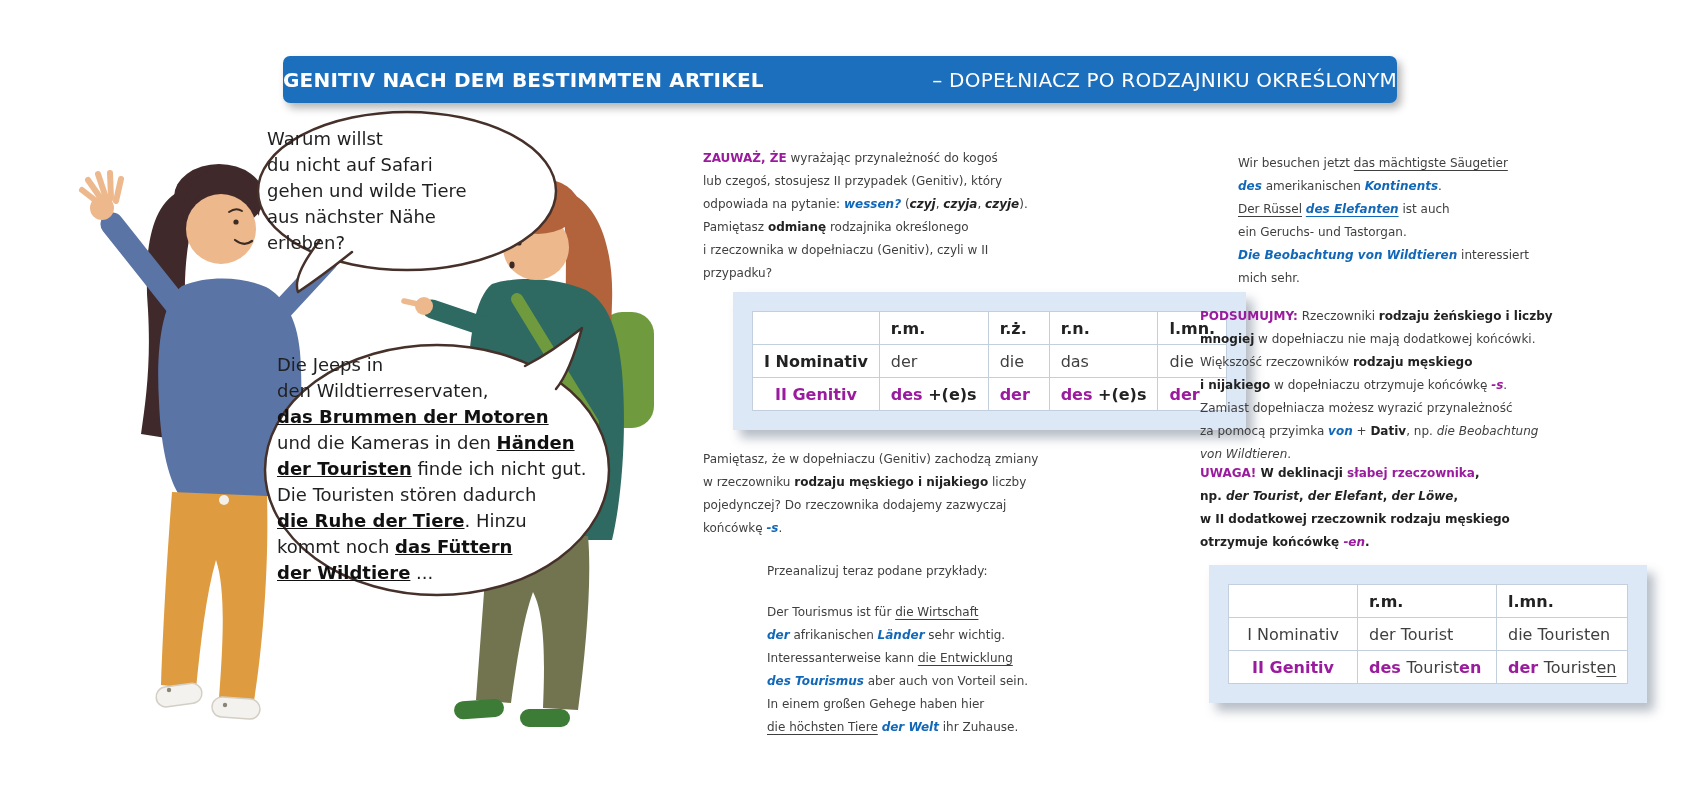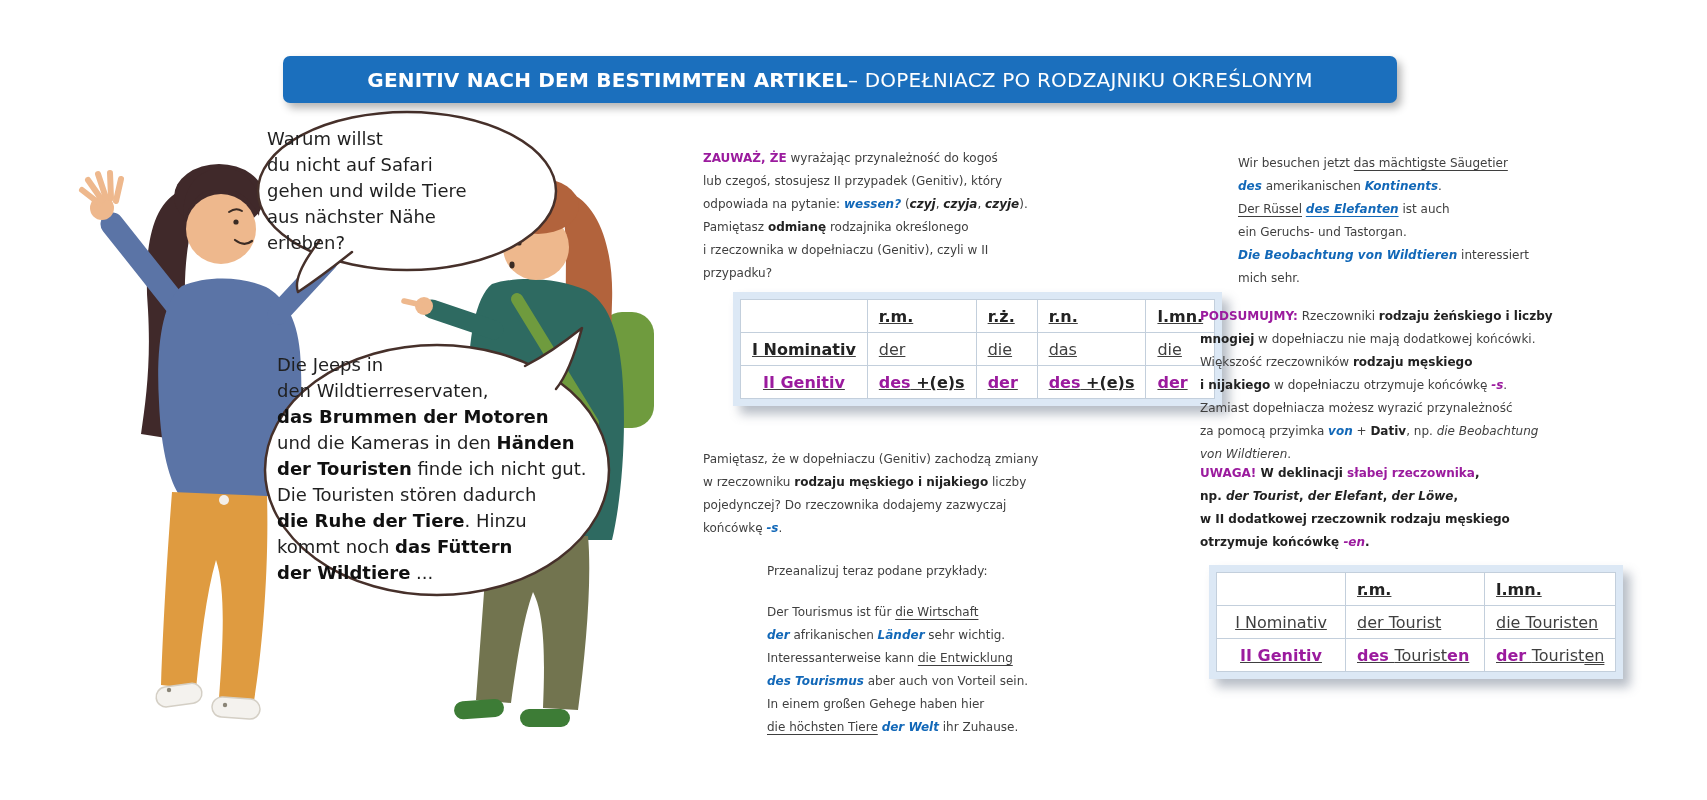--- a/index.html
+++ b/index.html
@@ -1,37 +1,37 @@
 <!DOCTYPE html>
 <html style="--banner_blue: #1b6fbd; --purple: #9b1b9e; --blue: #1268b8; --panel: #dce8f5;"><head>
 <meta charset="utf-8">
 <style>
   html,body{margin:0;padding:0;background:#fff;}
   .page{position:relative;width:1707px;height:800px;background:#ffffff;overflow:hidden;
         font-family:"DejaVu Sans","Liberation Sans",sans-serif;color:#3f3f3f;}
   .abs{position:absolute;}
   
   .banner{left:283px;top:56px;width:1114px;height:47px;background:var(--banner_blue,#1b6fbd);
-          border-radius:7px;display:flex;align-items:center;justify-content:center;
+          border-radius:7px;display:flex;align-items:center;justify-content:space-between;
           color:#fff;font-size:20px;letter-spacing:.2px;box-shadow:4px 5px 8px rgba(0,0,0,.3);}
   .banner .tb{font-weight:700;}
   
   .rich{font-size:12px;line-height:23px;}
   .rich .line{white-space:nowrap;}
   .b{font-weight:700;color:#222;}
   .i{font-style:italic;}
   .u{text-decoration:underline;text-underline-offset:3px;text-align:right;}
   .pur{color:var(--purple,#9b1b9e);}
   .blu{color:var(--blue,#1268b8);}
   
   .bubble{position:absolute;text-align:left;font-size:18px;line-height:26px;color:#1f1f1f;}
-  .bubble .b{color:#111;}
-  
-  .panel{position:absolute;background:var(--panel,#dce8f5);padding:7px;
-         box-shadow:7px 8px 10px rgba(96,109,128,.45);text-decoration:underline;}
+  .bubble .b{color:#111;text-decoration:underline;}
+  
+  .panel{position:absolute;background:var(--panel,#dce8f5);padding:19px;
+         box-shadow:7px 8px 10px rgba(96,109,128,.45);}
   table{border-collapse:collapse;background:#fff;font-size:16px;}
   th,td{border:1px solid #c3cfdc;padding:4px 11px;text-align:left;height:24px;
         white-space:nowrap;vertical-align:middle;}
   thead th{font-weight:700;color:#222;}
   tbody th{font-weight:400;text-align:center;}
   .t1 tr>*:nth-child(1){min-width:90px;}
   .t1 tr>*:nth-child(2){min-width:74px;}
   .t1 tr>*:nth-child(3){min-width:38px;}
   .t1 tr>*:nth-child(4){min-width:72px;}
   .t1 tr>*:nth-child(5){min-width:36px;}

